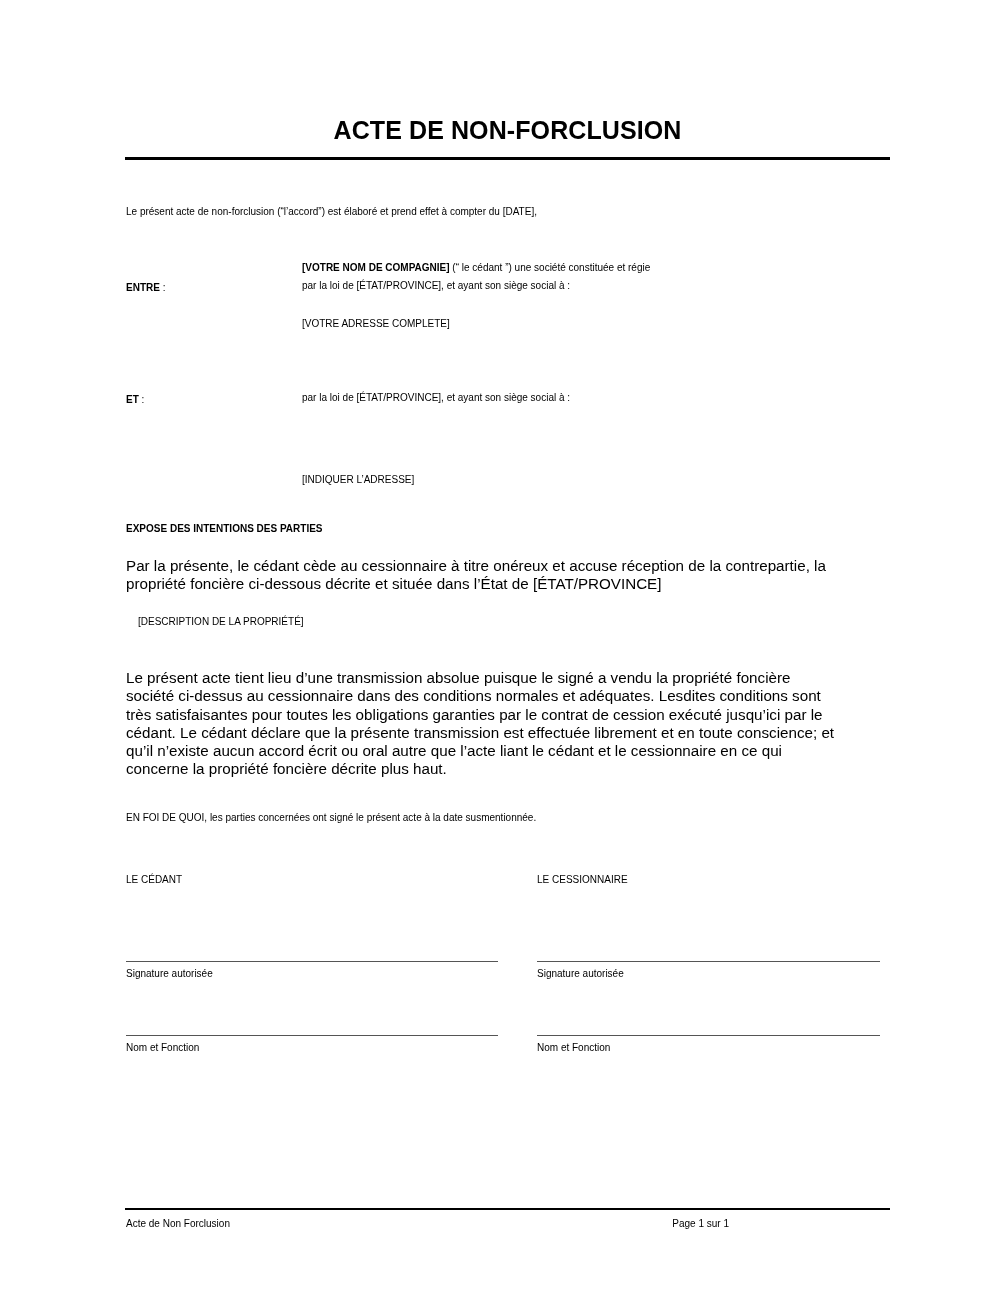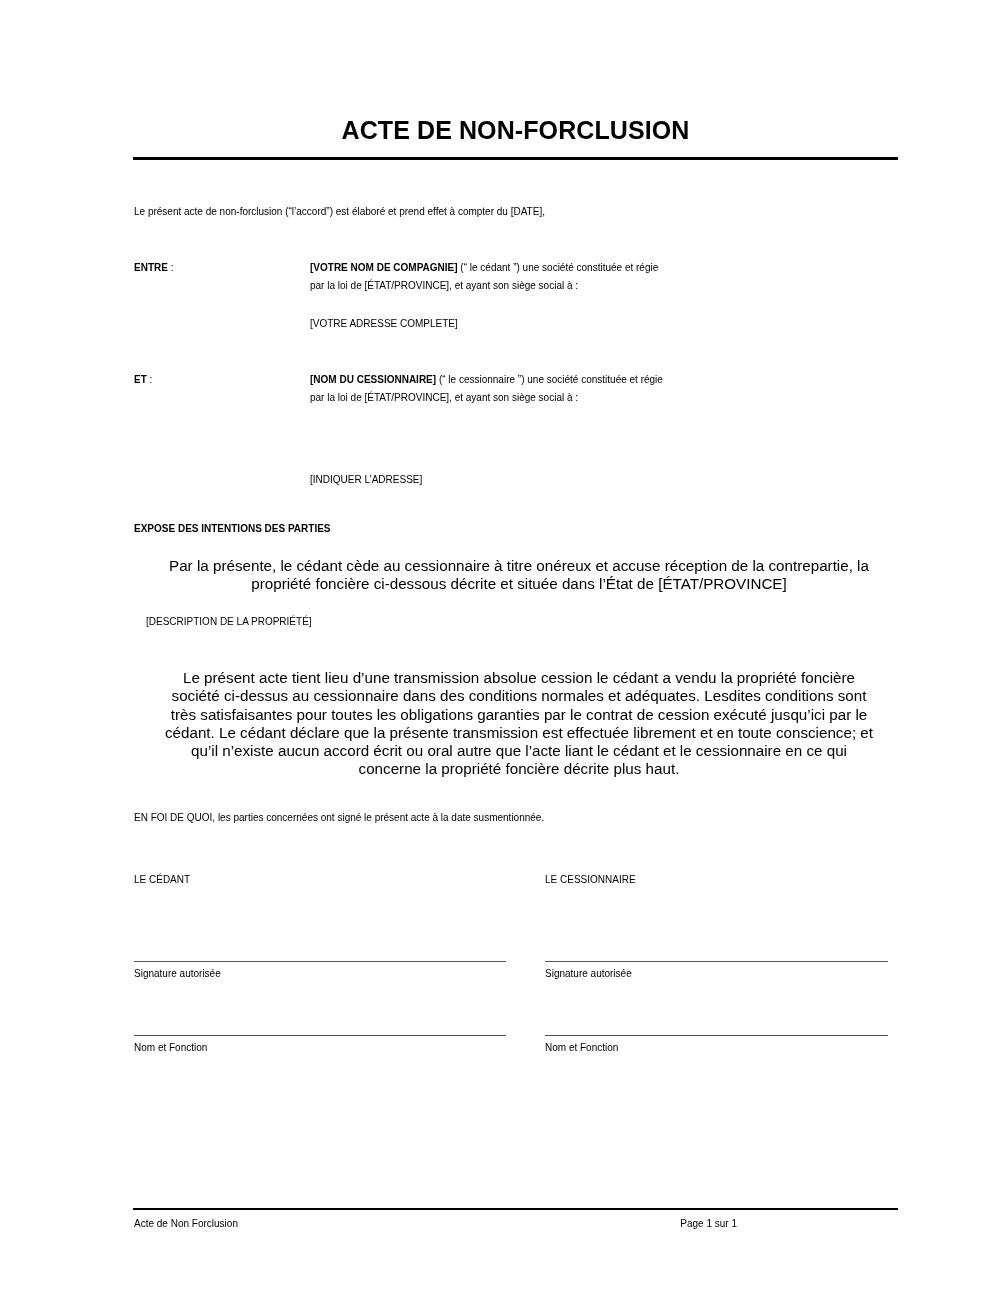--- a/index.html
+++ b/index.html
@@ -10,21 +10,21 @@
     body {
       width: 1000px;
       height: 1290px;
       position: relative;
       font-family: "Liberation Sans", sans-serif;
       color: #000;
       overflow: hidden;
     }
     .page {
       position: absolute;
-      left: 16px; top: 0;
+      left: 8px; top: 0;
       width: 840px;
       height: 1290px;
       background: #fff;
     }
     .abs { position: absolute; }
     .txt {
       font-size: 10px;
       line-height: 18px;
       white-space: nowrap;
     }
@@ -36,28 +36,27 @@
       font-weight: bold;
       line-height: 32px;
       letter-spacing: 0.1px;
     }
     .title-rule {
       left: 117px; width: 765px;
       top: 157px; height: 3px;
       background: #000;
     }
     .bold { font-weight: bold; }
-    .label-col { left: 118px; }
+    .label-col { left: 118px; margin-top: 20px; }
     .content-col { left: 294px; }
     .para {
       left: 118px;
       width: 770px;
       font-size: 15.2px;
       line-height: 18.3px;
-      text-align: center;
     }
     .para .line { display: block; white-space: nowrap; }
     .sig-line {
       height: 0;
       border-top: 1px solid #555;
     }
     .footer-rule {
       left: 117px; width: 765px;
       top: 1208px; height: 2px;
       background: #000;
@@ -72,35 +71,34 @@
   <div class="abs title-rule"></div>
 
   <div class="abs txt" style="left:118px; top:203px;">Le présent acte de non-forclusion (“l’accord”) est élaboré et prend effet à compter du [DATE],</div>
 
   <div class="abs txt label-col" style="top:259px;"><span class="bold">ENTRE</span><span> :</span></div>
   <div class="abs txt content-col" style="top:259px;"><span class="bold">[VOTRE NOM DE COMPAGNIE]</span><span> (“ le cédant ”) une société constituée et régie</span></div>
   <div class="abs txt content-col" style="top:277px;">par la loi de [ÉTAT/PROVINCE], et ayant son siège social à :</div>
   <div class="abs txt content-col" style="top:315px;">[VOTRE ADRESSE COMPLETE]</div>
 
   <div class="abs txt label-col" style="top:371px;"><span class="bold">ET</span><span> :</span></div>
-  <div class="abs txt content-col" style="top:371px;"><span class="bold">[NOM DU CESSIONNAIRE]</span><span> (“ le cessionnaire ”) une société constituée et régie</span></div>
   <div class="abs txt content-col" style="top:389px;">par la loi de [ÉTAT/PROVINCE], et ayant son siège social à :</div>
   <div class="abs txt content-col" style="top:427px;margin-top:44px;">[INDIQUER L’ADRESSE]</div>
 
   <div class="abs txt bold" style="left:118px; top:520px;">EXPOSE DES INTENTIONS DES PARTIES</div>
 
   <div class="abs para" style="top:557px;">
     <span class="line">Par la présente, le cédant cède au cessionnaire à titre onéreux et accuse réception de la contrepartie, la</span>
     <span class="line">propriété foncière ci-dessous décrite et située dans l’État de [ÉTAT/PROVINCE]</span>
   </div>
 
   <div class="abs txt" style="left:118px; top:613px;margin-left:12px;">[DESCRIPTION DE LA PROPRIÉTÉ]</div>
 
   <div class="abs para" style="top:669px;">
-    <span class="line">Le présent acte tient lieu d’une transmission absolue cession le cédant a vendu la propriété foncière</span>
+    <span class="line">Le présent acte tient lieu d’une transmission absolue puisque le signé a vendu la propriété foncière</span>
     <span class="line">société ci-dessus au cessionnaire dans des conditions normales et adéquates. Lesdites conditions sont</span>
     <span class="line">très satisfaisantes pour toutes les obligations garanties par le contrat de cession exécuté jusqu’ici par le</span>
     <span class="line">cédant. Le cédant déclare que la présente transmission est effectuée librement et en toute conscience; et</span>
     <span class="line">qu’il n’existe aucun accord écrit ou oral autre que l’acte liant le cédant et le cessionnaire en ce qui</span>
     <span class="line">concerne la propriété foncière décrite plus haut.</span>
   </div>
 
   <div class="abs txt" style="left:118px; top:809px;">EN FOI DE QUOI, les parties concernées ont signé le présent acte à la date susmentionnée.</div>
 
   <div class="abs txt" style="left:118px; top:871px;">LE CÉDANT</div>

